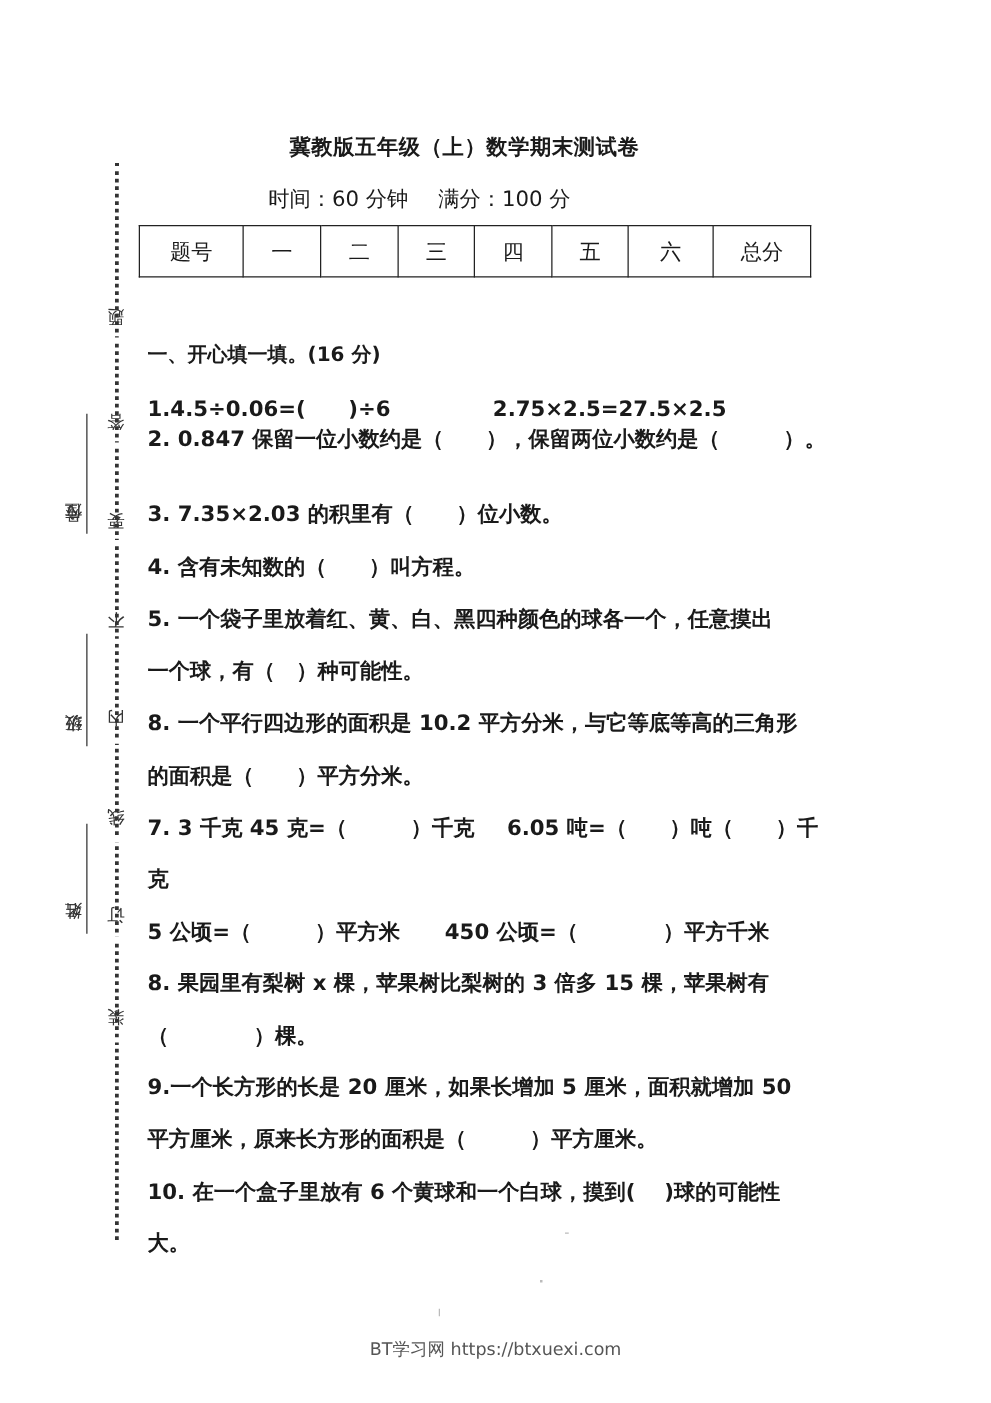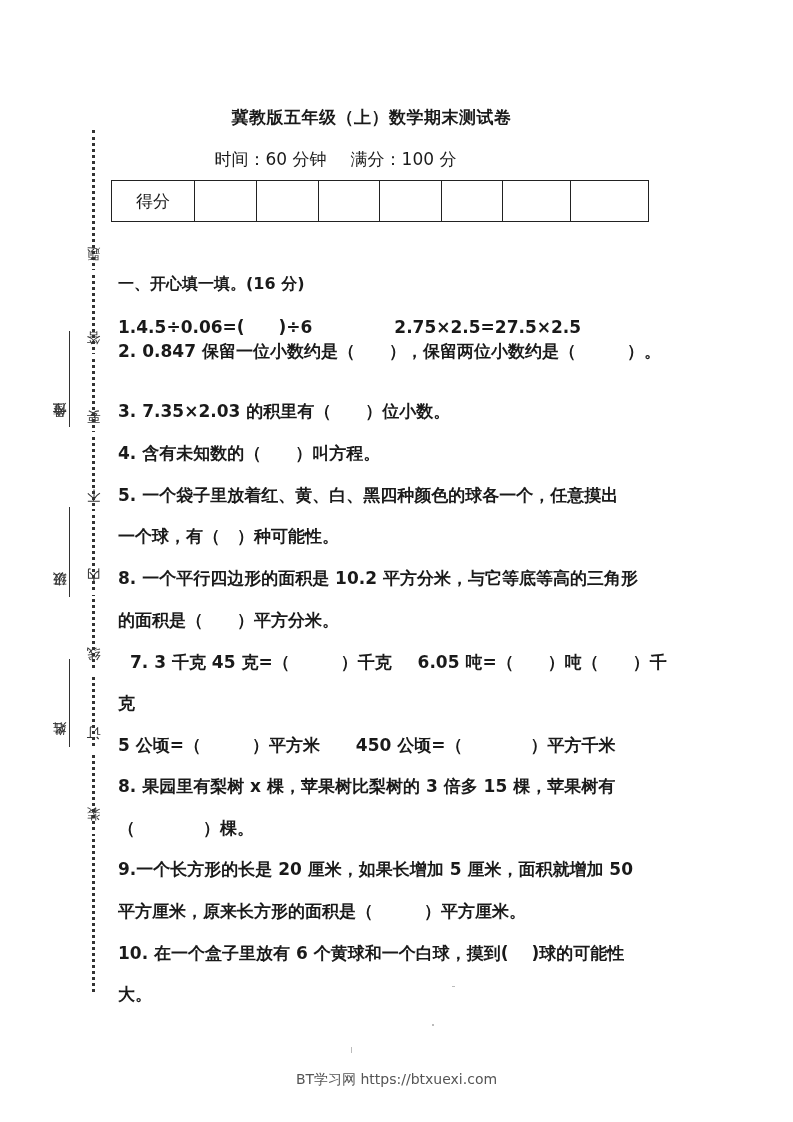--- a/index.html
+++ b/index.html
@@ -50,48 +50,48 @@
 <div class="field-line" style="top:659px; height:88px;"></div>
 <span class="vtext field-label" style="top:747px;">姓名</span>
 
 <div class="title">冀教版五年级（上）数学期末测试卷</div>
 <div class="subtitle">
   <span>时间：60 分钟</span><span class="gap"></span><span>满分：100 分</span>
 </div>
 
 <table class="score">
   <tbody>
-  <tr>
-    <td class="col0">得分</td>
-    <td class="col1"></td>
-    <td class="col2"></td>
-    <td class="col3"></td>
-    <td class="col4"></td>
-    <td class="col5"></td>
-    <td class="col6"></td>
-    <td class="col7"></td>
+      <tr>
+    <td class="col0">题号</td>
+    <td class="col1">一</td>
+    <td class="col2">二</td>
+    <td class="col3">三</td>
+    <td class="col4">四</td>
+    <td class="col5">五</td>
+    <td class="col6">六</td>
+    <td class="col7">总分</td>
   </tr>
 </tbody>
   </table>
 
 <div class="section">一、开心填一填。(16 分)</div>
 
 <div class="q" style="top:316px;">
   <span>1.4.5÷0.06=(　　)÷6</span>
   <span style="display:inline-block;width:70px;"></span>
   <span>2.75×2.5=27.5×2.5</span>
 </div>
 <div class="q" style="top:340px;">2. 0.847 保留一位小数约是（　　），保留两位小数约是（　　　）。</div>
 <div class="q" style="top:400px;">3. 7.35×2.03 的积里有（　　）位小数。</div>
 <div class="q" style="top:442px;">4. 含有未知数的（　　）叫方程。</div>
 <div class="q" style="top:484px;">5. 一个袋子里放着红、黄、白、黑四种颜色的球各一个，任意摸出</div>
 <div class="q" style="top:525px;">一个球，有（　）种可能性。</div>
 <div class="q" style="top:567px;">8. 一个平行四边形的面积是 10.2 平方分米，与它等底等高的三角形</div>
 <div class="q" style="top:609px;">的面积是（　　）平方分米。</div>
-<div class="q" style="top:651px;margin-left:12px;">
+<div class="q" style="top:651px;">
   <span>7. 3 千克 45 克=（　　　）千克</span>
   <span style="display:inline-block;width:14px;"></span>
   <span>6.05 吨=（　　）吨（　　）千</span>
 </div>
 <div class="q" style="top:692px;">克</div>
 <div class="q" style="top:734px;">
   <span>5 公顷=（　　　）平方米</span>
   <span style="display:inline-block;width:24px;"></span>
   <span>450 公顷=（　　　　）平方千米</span>
 </div>

